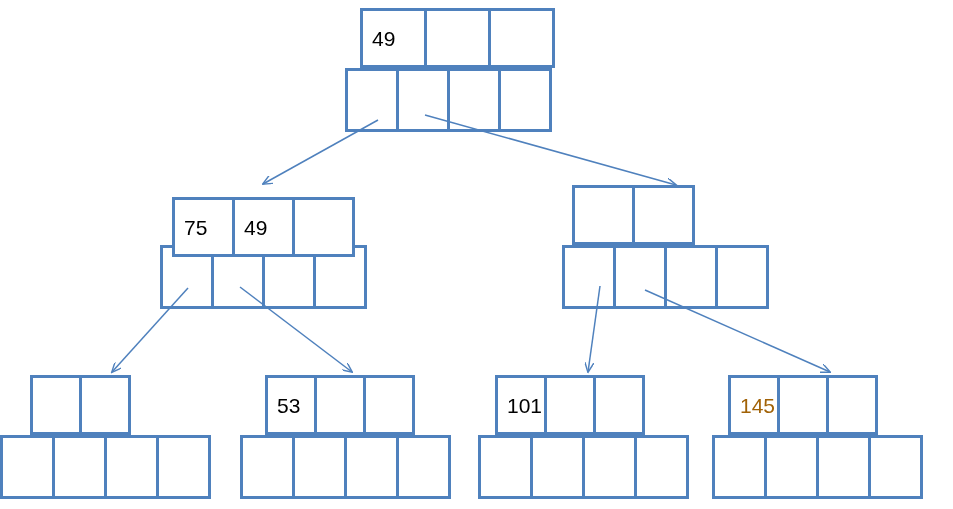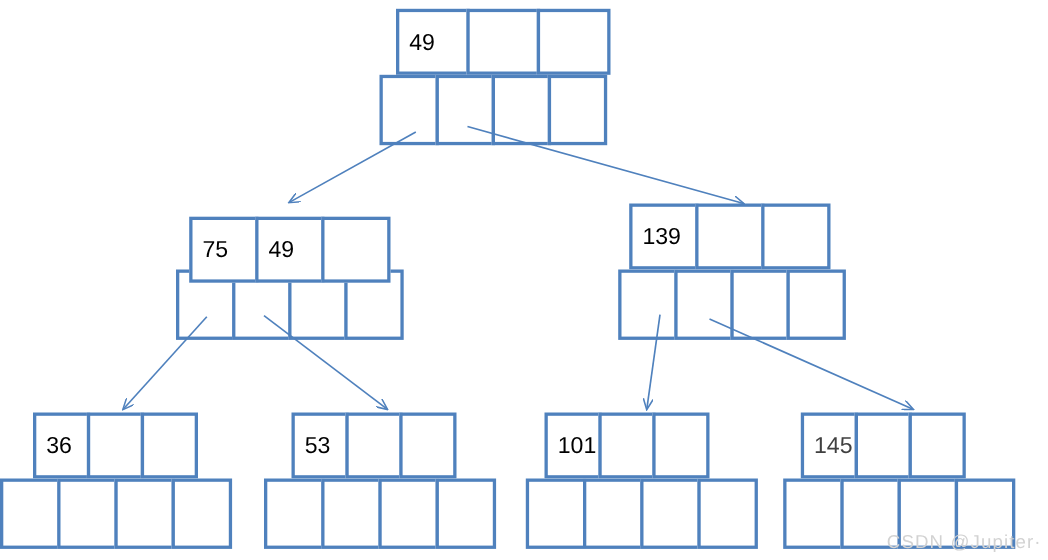--- a/index.html
+++ b/index.html
@@ -56,21 +56,21 @@
   .key-text {
     font-family: "Liberation Sans", sans-serif;
     font-size: 21px;
     color: #000000;
     line-height: 1;
     padding-left: 9px;
     white-space: nowrap;
     user-select: none;
   }
   .key-text.highlight {
-    color: #404040;
+    color: #a16207;
   }
   
   #connectors {
     position: absolute;
     left: 0;
     top: 0;
     width: 953px;
     height: 509px;
     z-index: 5;
     pointer-events: none;
@@ -151,41 +151,35 @@
       </div>
       <div class="node" style="left: 0px; top: 0px;">
         <div class="row ptr-row" style="left: 562px; top: 245px;">
           <div class="cell" style="width: 54px; height: 64px;"></div>
           <div class="cell" style="width: 54px; height: 64px;"></div>
           <div class="cell" style="width: 54px; height: 64px;"></div>
           <div class="cell" style="width: 54px; height: 64px;"></div>
         </div>
         <div class="row key-row" style="left: 572px; top: 185px;">
           <div class="cell" style="width: 63px; height: 60px;">
-            <span class="key-text">139</span>
-          </div>
-          <div class="cell" style="width: 63px; height: 60px;">
             <span class="key-text"></span>
           </div>
           <div class="cell" style="width: 63px; height: 60px;">
             <span class="key-text"></span>
           </div>
         </div>
       </div>
       <div class="node" style="left: 0px; top: 0px;">
         <div class="row ptr-row" style="left: 0px; top: 435px;">
           <div class="cell" style="width: 55px; height: 64px;"></div>
           <div class="cell" style="width: 55px; height: 64px;"></div>
           <div class="cell" style="width: 55px; height: 64px;"></div>
           <div class="cell" style="width: 55px; height: 64px;"></div>
         </div>
         <div class="row key-row" style="left: 30px; top: 375px;">
-          <div class="cell" style="width: 52px; height: 60px;">
-            <span class="key-text">36</span>
-          </div>
           <div class="cell" style="width: 52px; height: 60px;">
             <span class="key-text"></span>
           </div>
           <div class="cell" style="width: 52px; height: 60px;">
             <span class="key-text"></span>
           </div>
         </div>
       </div>
       <div class="node" style="left: 0px; top: 0px;">
         <div class="row ptr-row" style="left: 240px; top: 435px;">
@@ -239,15 +233,14 @@
           <div class="cell" style="width: 52px; height: 60px;">
             <span class="key-text"></span>
           </div>
           <div class="cell" style="width: 52px; height: 60px;">
             <span class="key-text"></span>
           </div>
         </div>
       </div>
     </div>
 
-  <div class="watermark">CSDN @Jupiter·</div>
 
 </div>
 
 </body></html>

